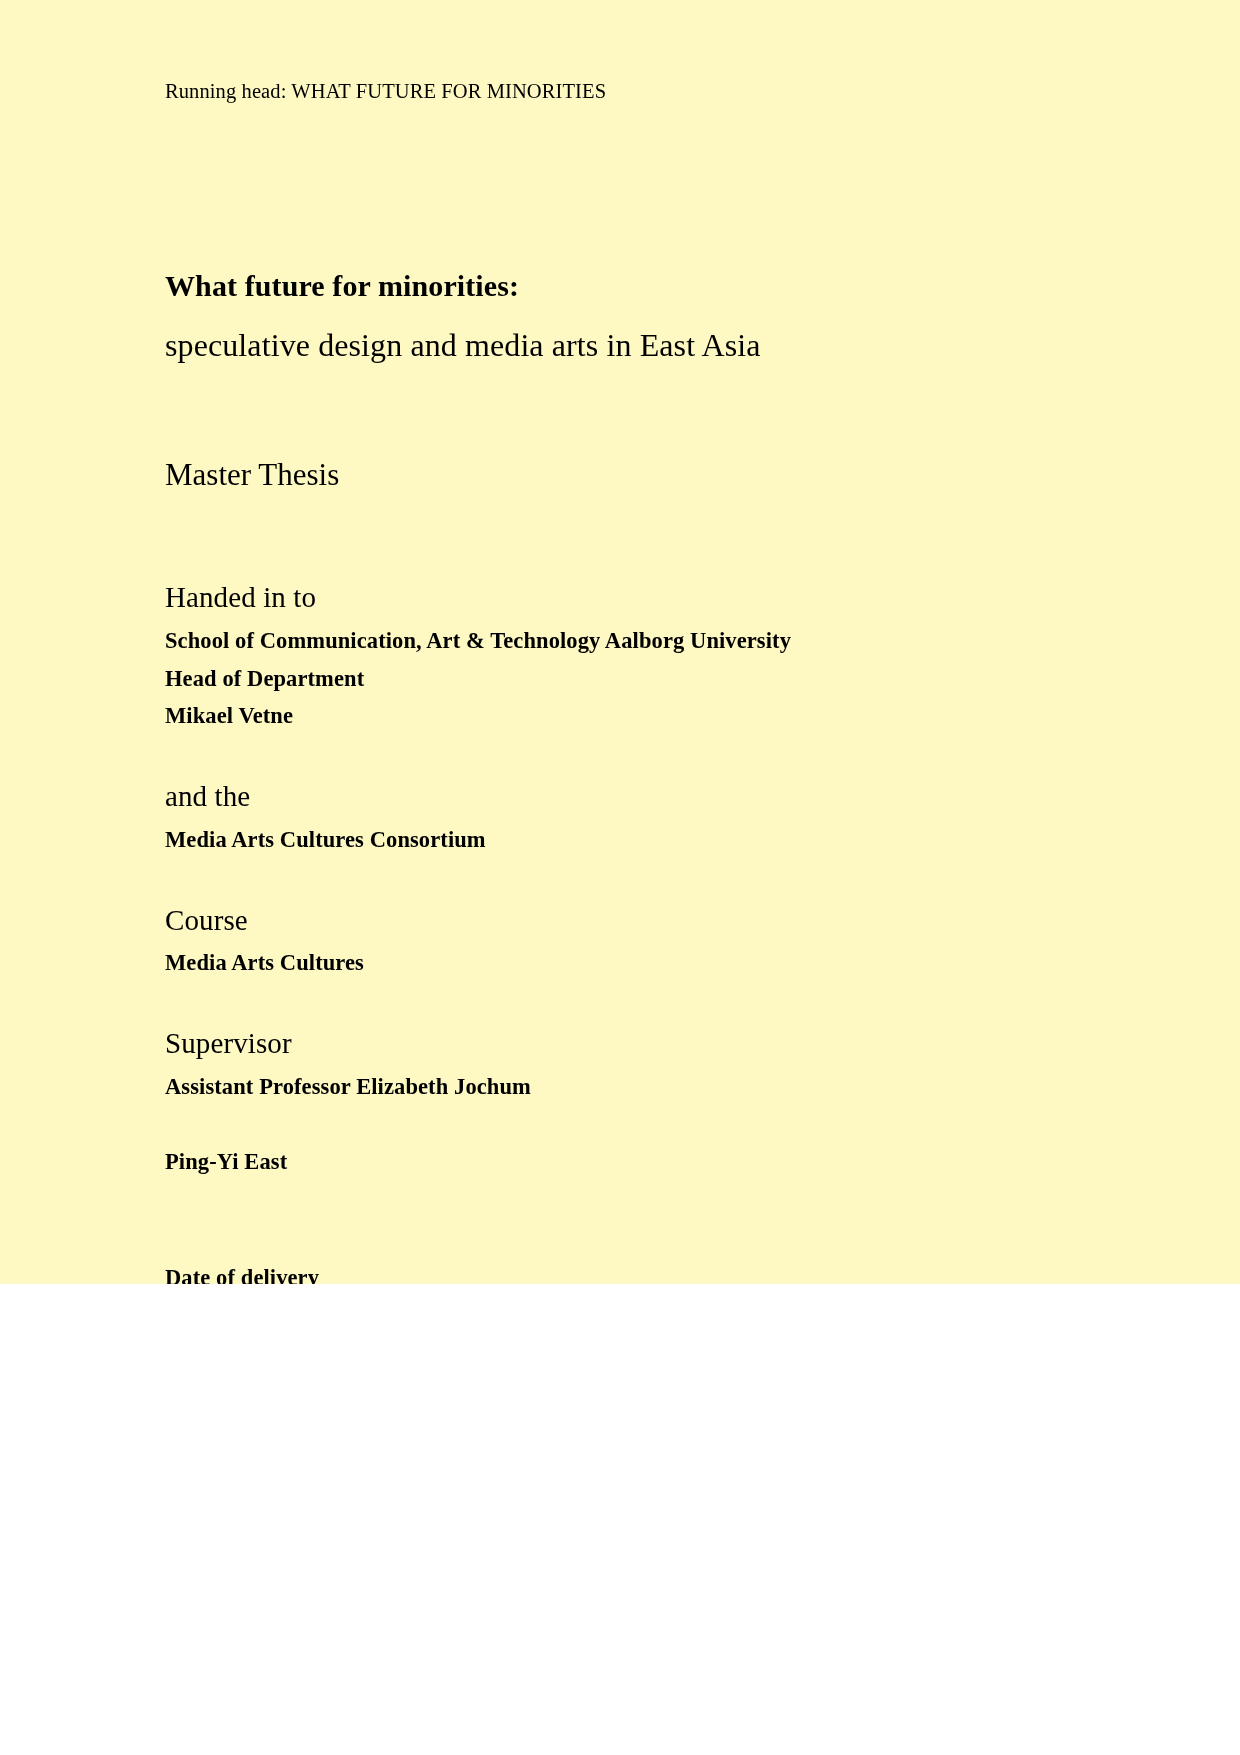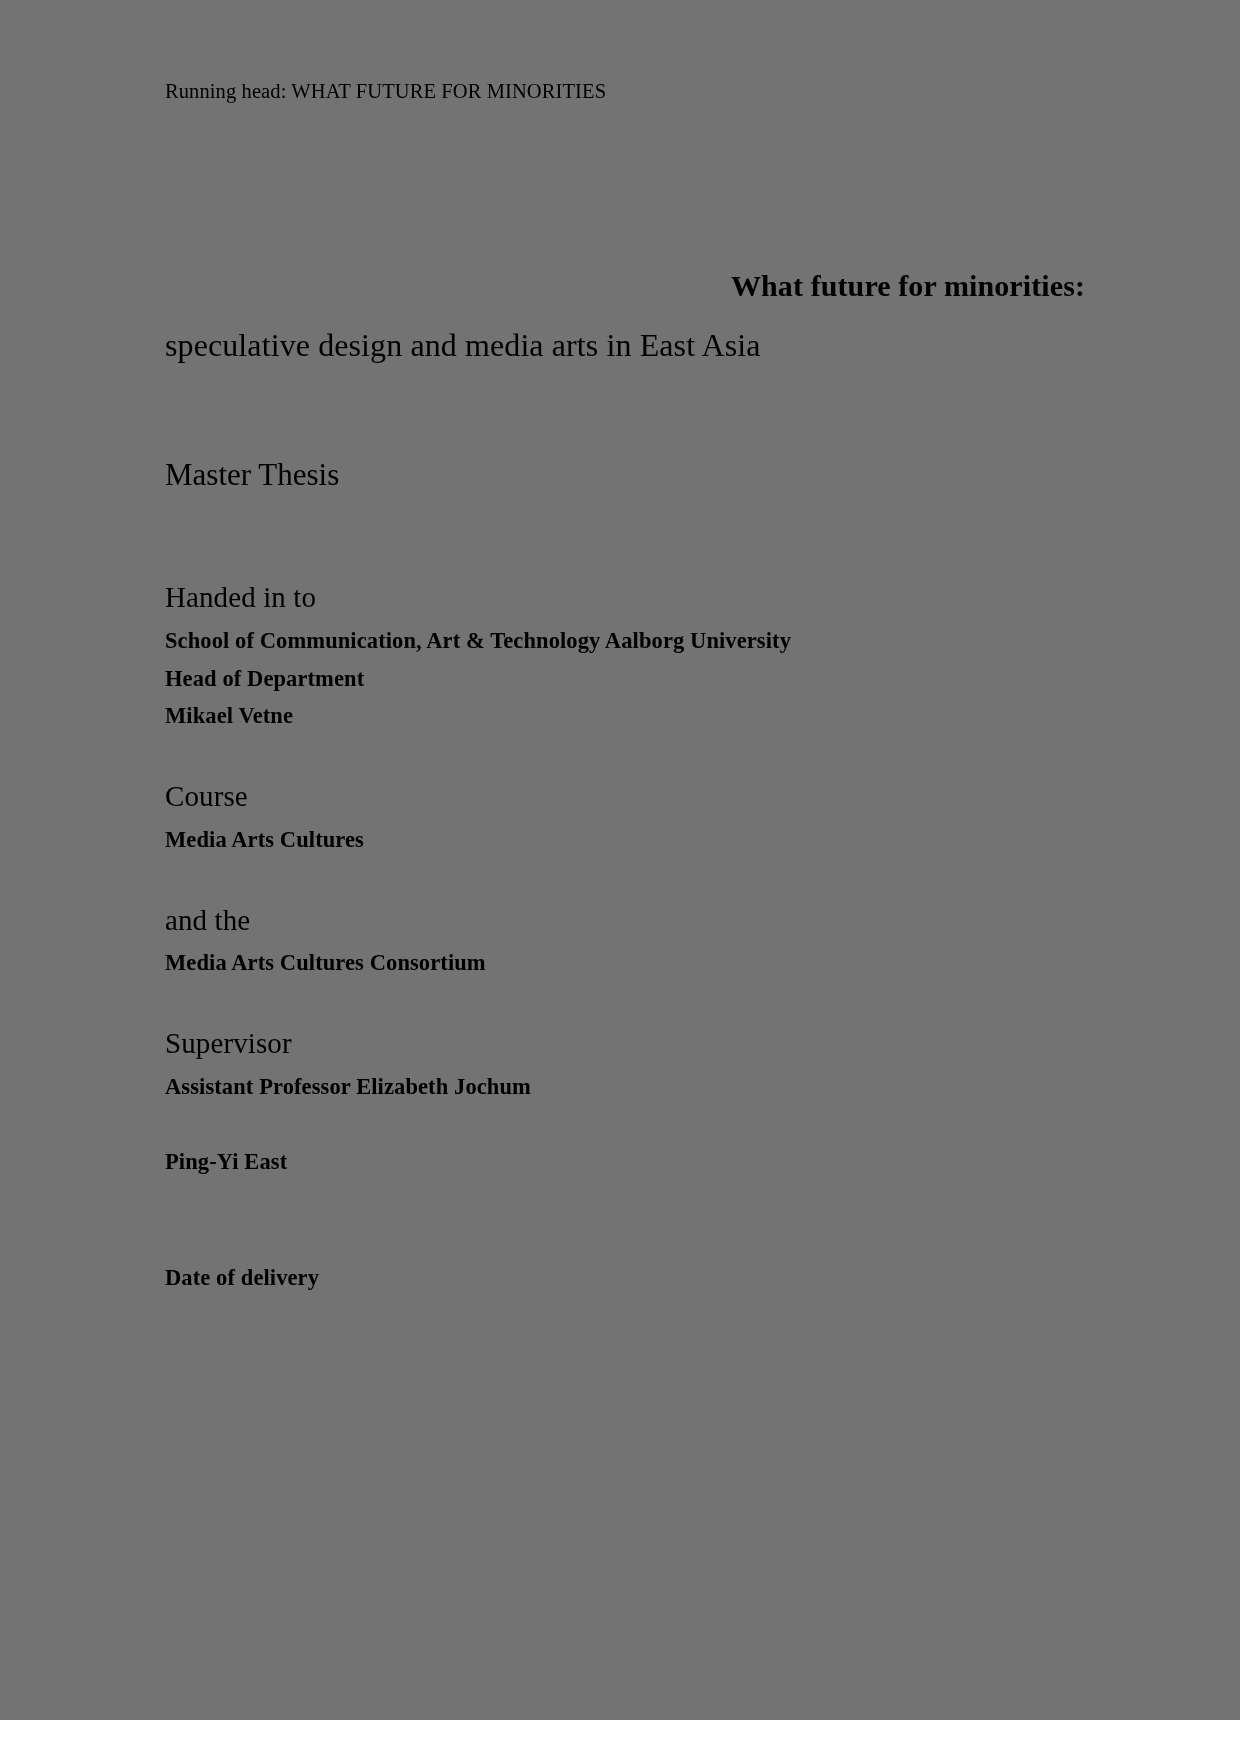--- a/index.html
+++ b/index.html
@@ -8,22 +8,22 @@
     background: #ffffff;
   }
   body {
     font-family: "Liberation Serif", "DejaVu Serif", serif;
     color: #000000;
     -webkit-font-smoothing: antialiased;
   }
   .page {
     position: relative;
     width: 1240px;
-    height: 1720px;
-    background: #737373;
+    height: 1284px;
+    background: #fef9c3;
     overflow: hidden;
     box-sizing: border-box;
   }
   .running-head {
     position: absolute;
     left: 165px;
     top: 79px;
     font-size: 20.5px;
     line-height: 1.25;
     letter-spacing: 0.1px;
@@ -34,21 +34,20 @@
     left: 165px;
     top: 266px;
     width: 920px;
   }
   .doc-title {
     font-size: 30px;
     font-weight: bold;
     line-height: 1.33;
     margin: 0;
     letter-spacing: 0.1px;
-    text-align: right;
   }
   .doc-subtitle {
     font-size: 32px;
     font-weight: normal;
     line-height: 1.33;
     margin: 18px 0 0 0;
     letter-spacing: 0.1px;
   }
   .thesis-type {
     position: absolute;
@@ -102,27 +101,27 @@
   <div class="meta">
 
     <div class="meta-group">
       <div class="meta-label">Handed in to</div>
       <div class="meta-value">School of Communication, Art &amp; Technology Aalborg University</div>
       <div class="meta-value">Head of Department</div>
       <div class="meta-value">Mikael Vetne</div>
     </div>
 
     <div class="meta-group">
-      <div class="meta-label">Course</div>
-      <div class="meta-value">Media Arts Cultures</div>
+      <div class="meta-label">and the</div>
+      <div class="meta-value">Media Arts Cultures Consortium</div>
     </div>
 
     <div class="meta-group">
-      <div class="meta-label">and the</div>
-      <div class="meta-value">Media Arts Cultures Consortium</div>
+      <div class="meta-label">Course</div>
+      <div class="meta-value">Media Arts Cultures</div>
     </div>
 
     <div class="meta-group">
       <div class="meta-label">Supervisor</div>
       <div class="meta-value">Assistant Professor Elizabeth Jochum</div>
     </div>
 
     <div class="meta-group">
       <div class="meta-value">Ping-Yi East</div>
     </div>

